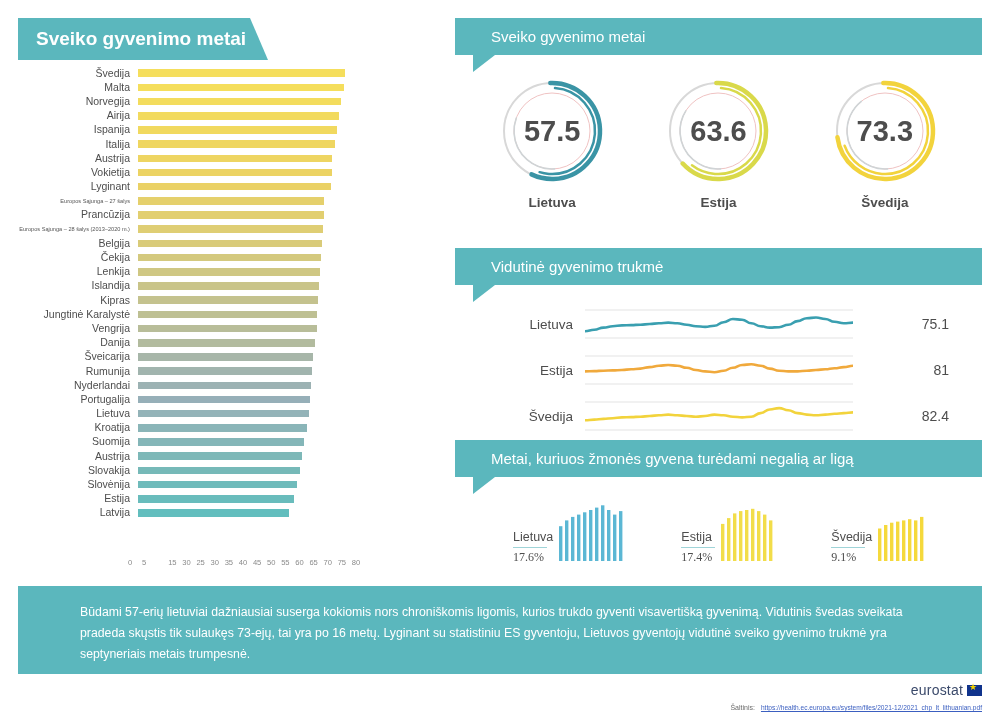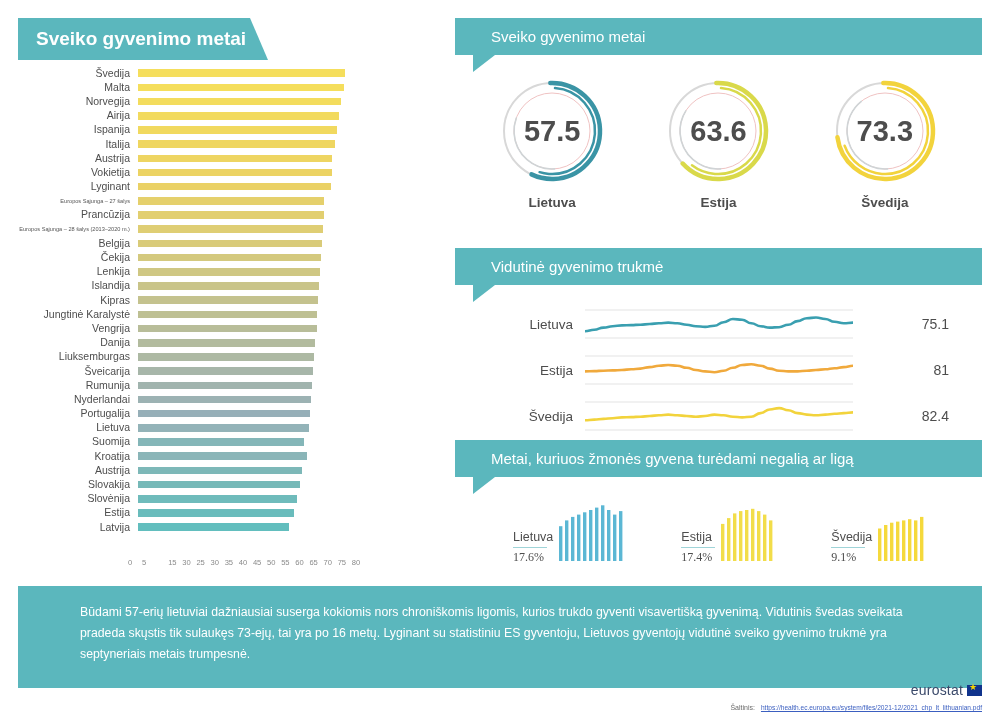--- a/index.html
+++ b/index.html
@@ -63,21 +63,21 @@
   .le-val{width:96px;text-align:right;padding-right:10px;font-size:14px;color:#4d4d4d;}
   
   #dis-row{display:flex;padding:26px 0 0 28px;gap:10px;}
   .dis-item{display:flex;align-items:flex-end;}
   .dis-text{text-align:left;padding-right:6px;}
   .dis-country{font-size:12.5px;color:#4d4d4d;padding-bottom:2px;}
   .dis-rule{height:1px;background:#9fd4d8;width:34px;margin:1px 0 2px 0;}
   .dis-pct{font-size:12px;color:#4d4d4d;font-family:Liberation Serif, serif;}
   
   #bottom-note{
-    position:absolute;left:18px;top:586px;width:964px;height:102px;
+    position:absolute;left:18px;top:586px;width:964px;height:88px;
     background:#5bb7bd;color:#fff;box-sizing:border-box;
     padding:16px 62px 0 62px;font-size:12.3px;line-height:1.72;
   }
   
   #eurostat-logo{
     position:absolute;right:18px;top:682px;display:flex;align-items:center;gap:4px;
     font-size:14px;color:#3b4a6b;letter-spacing:.2px;
   }
   #eu-flag{width:15px;height:11px;background:#10338c;position:relative;display:inline-block;}
   #eu-flag:after{content:"★";position:absolute;left:2px;top:-3px;color:#f5d500;font-size:9px;}
@@ -209,26 +209,20 @@
         <div class="bar-fill" style="width: 178.54px; background: rgb(184, 189, 153);"></div>
       </div>
     </div>
     <div class="bar-row">
       <div class="bar-label">Danija</div>
       <div class="bar-track">
         <div class="bar-fill" style="width: 177.127px; background: rgb(178, 187, 158);"></div>
       </div>
     </div>
     <div class="bar-row">
-      <div class="bar-label">Liuksemburgas</div>
-      <div class="bar-track">
-        <div class="bar-fill" style="width: 176.28px; background: rgb(173, 185, 163);"></div>
-      </div>
-    </div>
-    <div class="bar-row">
       <div class="bar-label">Šveicarija</div>
       <div class="bar-track">
         <div class="bar-fill" style="width: 175.15px; background: rgb(167, 182, 169);"></div>
       </div>
     </div>
     <div class="bar-row">
       <div class="bar-label">Rumunija</div>
       <div class="bar-track">
         <div class="bar-fill" style="width: 174.02px; background: rgb(161, 180, 174);"></div>
       </div>
@@ -245,29 +239,29 @@
         <div class="bar-fill" style="width: 172.042px; background: rgb(150, 175, 184);"></div>
       </div>
     </div>
     <div class="bar-row">
       <div class="bar-label">Lietuva</div>
       <div class="bar-track">
         <div class="bar-fill" style="width: 170.912px; background: rgb(147, 179, 184);"></div>
       </div>
     </div>
     <div class="bar-row">
+      <div class="bar-label">Kroatija</div>
+      <div class="bar-track">
+        <div class="bar-fill" style="width: 168.935px; background: rgb(138, 181, 184);"></div>
+      </div>
+    </div>
+    <div class="bar-row">
       <div class="bar-label">Suomija</div>
       <div class="bar-track">
         <div class="bar-fill" style="width: 166.392px; background: rgb(132, 182, 184);"></div>
-      </div>
-    </div>
-    <div class="bar-row">
-      <div class="bar-label">Kroatija</div>
-      <div class="bar-track">
-        <div class="bar-fill" style="width: 168.935px; background: rgb(138, 181, 184);"></div>
       </div>
     </div>
     <div class="bar-row">
       <div class="bar-label">Austrija</div>
       <div class="bar-track">
         <div class="bar-fill" style="width: 163.567px; background: rgb(125, 184, 184);"></div>
       </div>
     </div>
     <div class="bar-row">
       <div class="bar-label">Slovakija</div>

